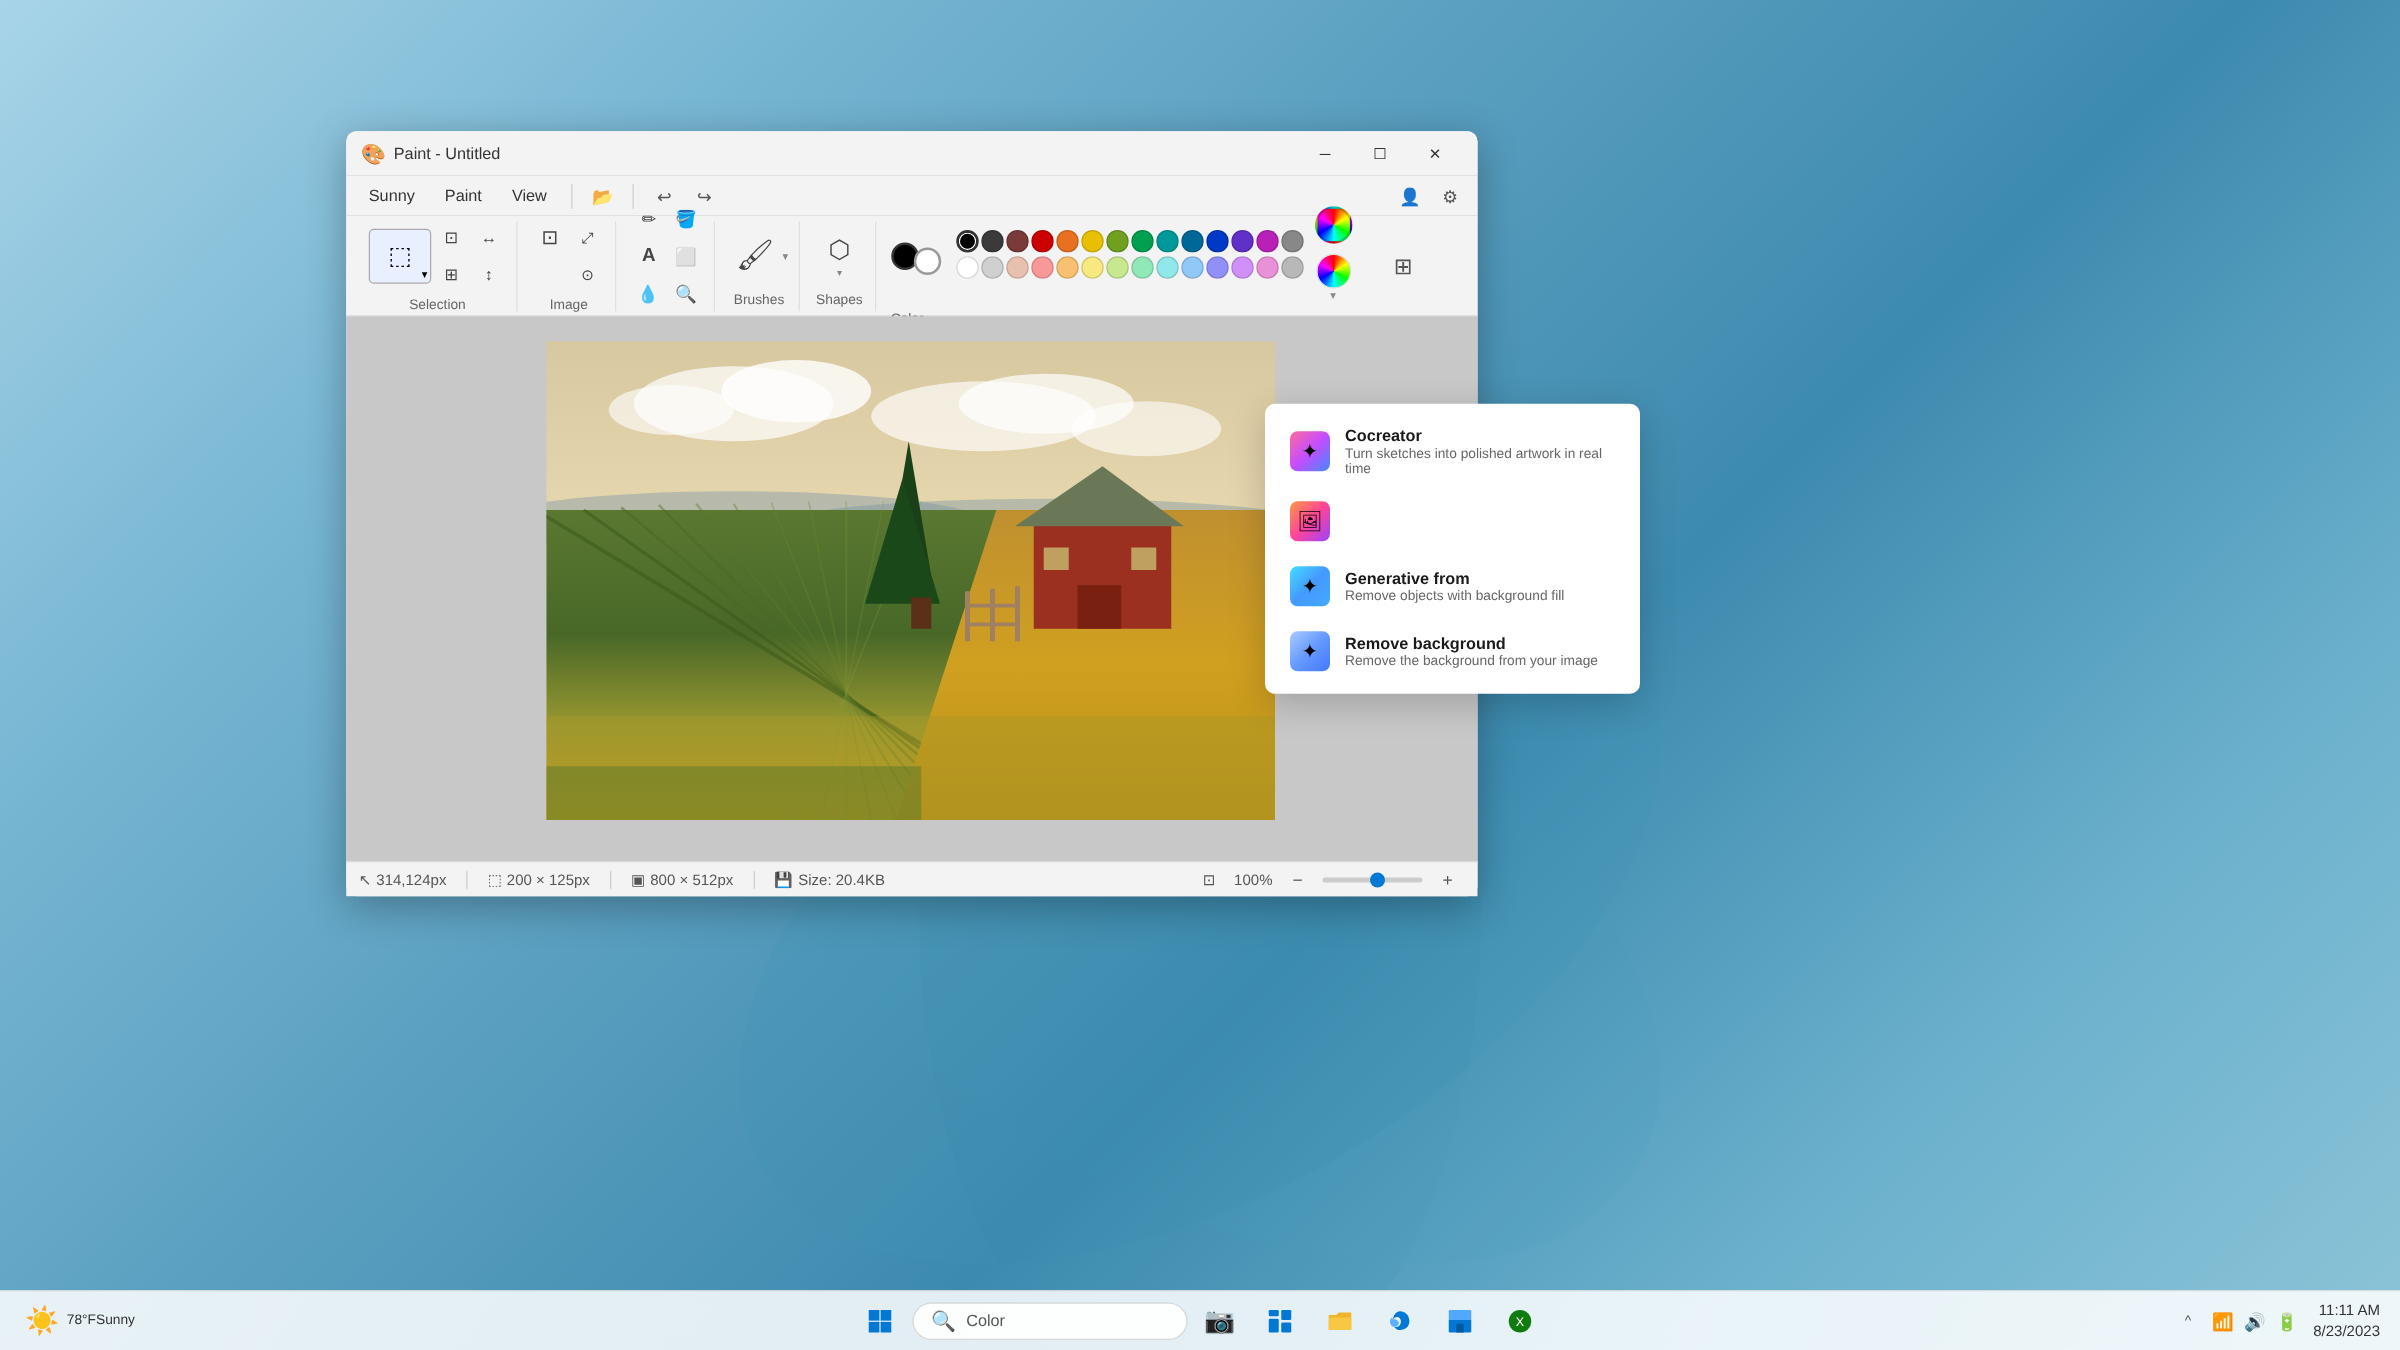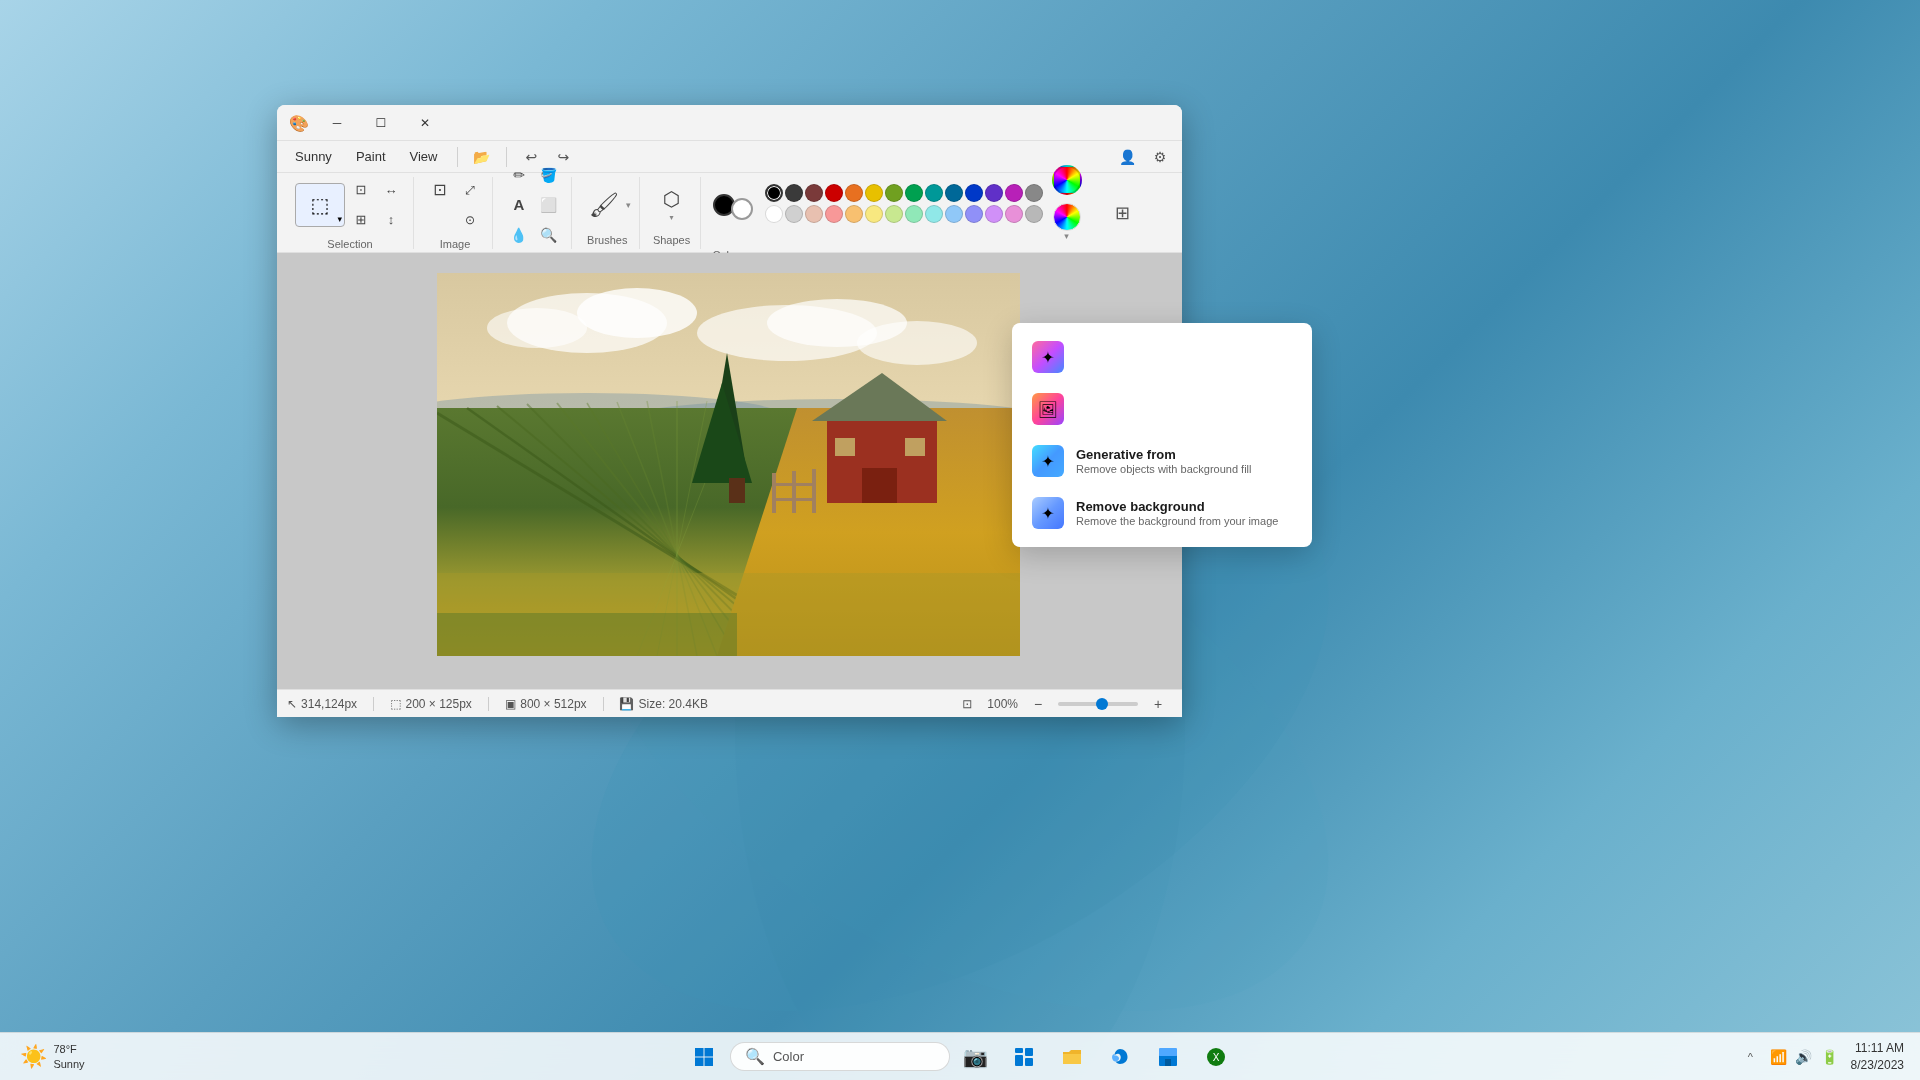--- a/index.html
+++ b/index.html
@@ -54,21 +54,21 @@
       align-items: center;
       gap: 6px;
       padding: 4px 10px;
       border-radius: 6px;
     }
     .weather-icon {
       font-size: 22px;
     }
     .weather-text {
       display: flex;
-      flex-direction: column;
+      flex-direction: row;
       font-size: 11px;
       color: #333;
       line-height: 1.3;
     }
 
     .taskbar-center {
       position: absolute;
       left: 50%;
       transform: translateX(-50%);
       display: flex;
@@ -537,20 +537,21 @@
     <ellipse cx="200" cy="200" rx="180" ry="100" fill="#4a9fc0" opacity="0.4" transform="rotate(30 200 200)"></ellipse>
     <ellipse cx="200" cy="200" rx="180" ry="100" fill="#3a8eb0" opacity="0.35" transform="rotate(90 200 200)"></ellipse>
     <ellipse cx="200" cy="200" rx="180" ry="100" fill="#2a7da0" opacity="0.35" transform="rotate(150 200 200)"></ellipse>
   </svg>
 </div>
 
 <div class="paint-window">
 
   <div class="title-bar">
     <span class="title-bar-icon">🎨</span>
+    <span class="title-bar-text">Paint - Untitled</span>
     <div class="window-controls">
       <button class="win-btn minimize">─</button>
       <button class="win-btn maximize">☐</button>
       <button class="win-btn close">✕</button>
     </div>
   </div>
 
   <div class="menu-bar">
     <span class="menu-item">Sunny</span>
     <span class="menu-item">Paint</span>
@@ -680,20 +681,24 @@
       <span class="toolbar-section-label">Color</span>
     </div>
 
     <div style="display:flex;flex-direction:column;align-items:center;padding:0 8px;height:72px;justify-content:center;">
       <button class="layers-btn">⊞</button>
     </div>
 
     <div class="dropdown-menu">
       <div class="dropdown-item">
         <div class="dropdown-item-icon ai-icon-cocreator">✦</div>
+        <div class="dropdown-item-text">
+          <div class="dropdown-item-title">Cocreator</div>
+          <div class="dropdown-item-desc">Turn sketches into polished artwork in real time</div>
+        </div>
       </div>
       <div class="dropdown-item">
         <div class="dropdown-item-icon ai-icon-imagecreator">🖼</div>
       </div>
       <div class="dropdown-item">
         <div class="dropdown-item-icon ai-icon-generative">✦</div>
         <div class="dropdown-item-text">
           <div class="dropdown-item-title">Generative from</div>
           <div class="dropdown-item-desc">Remove objects with background fill</div>
         </div>

